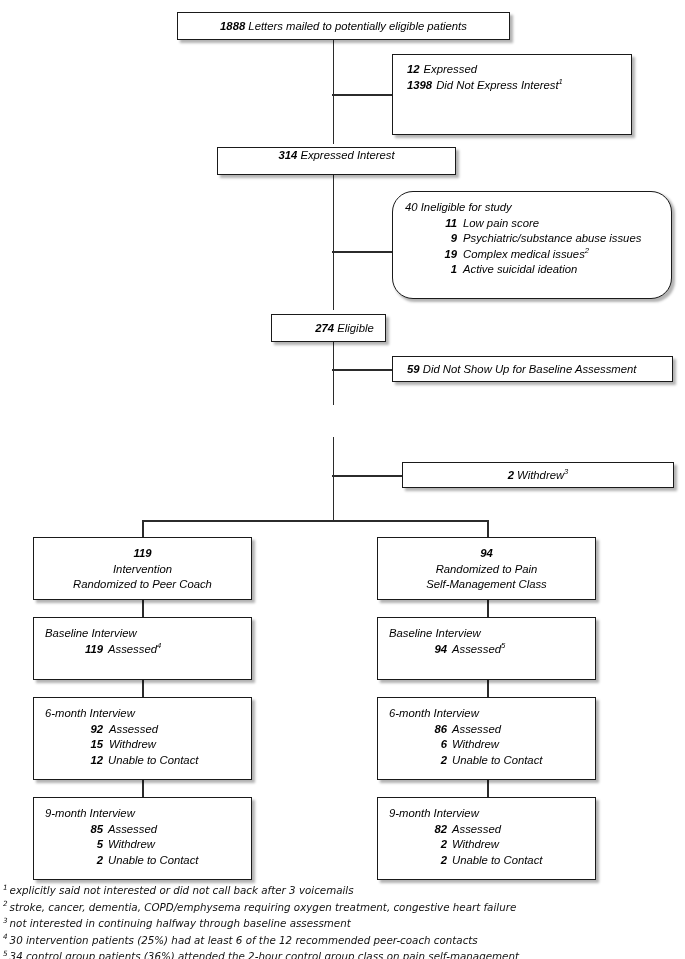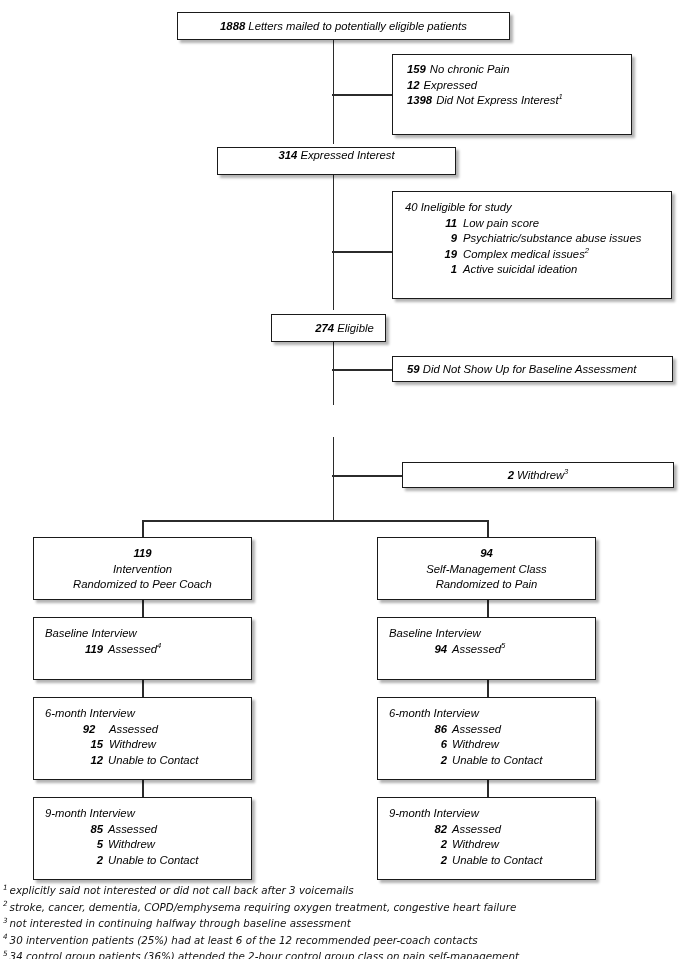--- a/index.html
+++ b/index.html
@@ -81,36 +81,33 @@
   <div class="vline" style="left:487px;top:672px;height:17px;"></div>
   <div class="vline" style="left:487px;top:772px;height:17px;"></div>
 
   <div class="box ctr" style="left:177px;top:4px;width:333px;height:28px;padding-top:6px;">
     <span class="b">1888</span>
     <span>Letters mailed to potentially eligible patients</span>
   </div>
 
   <div class="box" style="left:392px;top:46px;width:240px;height:81px;padding:7px 0 0 14px;">
     <span class="row flat">
-      <span class="num">159</span><span>No chronic Pain</span>
-    </span>
-    <span class="row flat">
       <span class="num">12</span><span>Expressed</span>
     </span>
     <span class="row flat">
       <span class="num">1398</span><span>Did Not Express Interest</span><sup>1</sup>
     </span>
   </div>
 
   <div class="box ctr" style="left:217px;top:139px;width:239px;height:28px;">
     <span class="b">314</span>
     <span>Expressed Interest</span>
   </div>
 
-  <div class="box" style="left:392px;top:183px;width:280px;height:108px;padding:8px 0 0 12px;">
+  <div class="box" style="left:392px;top:183px;width:280px;height:108px;padding:8px 0 0 12px;border-radius:21px;">
     <span class="row">
       <span>40</span>
       <span>Ineligible for study</span>
     </span>
     <span class="row sub">
       <span class="num">11</span><span>Low pain score</span>
     </span>
     <span class="row sub">
       <span class="num">9</span><span>Psychiatric/substance abuse issues</span>
     </span>
@@ -147,21 +144,21 @@
   <div class="box" style="left:33px;top:609px;width:219px;height:63px;padding:8px 0 0 11px;">
     <span class="row hdr">Baseline Interview</span>
     <span class="row sub">
       <span class="num" style="width:28px;margin-right:5px;">119</span><span>Assessed</span><sup>4</sup>
     </span>
   </div>
 
   <div class="box" style="left:33px;top:689px;width:219px;height:83px;padding:8px 0 0 11px;">
     <span class="row hdr">6-month Interview</span>
     <span class="row sub">
-      <span class="num" style="width:28px;text-align:center;">92</span><span>Assessed</span>
+      <span class="num" style="width:28px;">92</span><span>Assessed</span>
     </span>
     <span class="row sub">
       <span class="num" style="width:28px;">15</span><span>Withdrew</span>
     </span>
     <span class="row sub">
       <span class="num" style="width:28px;margin-right:5px;">12</span><span>Unable to Contact</span>
     </span>
   </div>
 
   <div class="box" style="left:33px;top:789px;width:219px;height:83px;padding:8px 0 0 11px;">
@@ -172,22 +169,22 @@
     <span class="row sub">
       <span class="num" style="width:28px;margin-right:5px;">5</span><span>Withdrew</span>
     </span>
     <span class="row sub">
       <span class="num" style="width:28px;margin-right:5px;">2</span><span>Unable to Contact</span>
     </span>
   </div>
 
   <div class="box ctr" style="left:377px;top:529px;width:219px;height:63px;padding-top:8px;">
     <span class="b row">94</span>
+    <span class="row">Randomized to Pain</span>
     <span class="row">Self-Management Class</span>
-    <span class="row">Randomized to Pain</span>
   </div>
 
   <div class="box" style="left:377px;top:609px;width:219px;height:63px;padding:8px 0 0 11px;">
     <span class="row hdr">Baseline Interview</span>
     <span class="row sub">
       <span class="num" style="width:28px;margin-right:5px;">94</span><span>Assessed</span><sup>5</sup>
     </span>
   </div>
 
   <div class="box" style="left:377px;top:689px;width:219px;height:83px;padding:8px 0 0 11px;">

